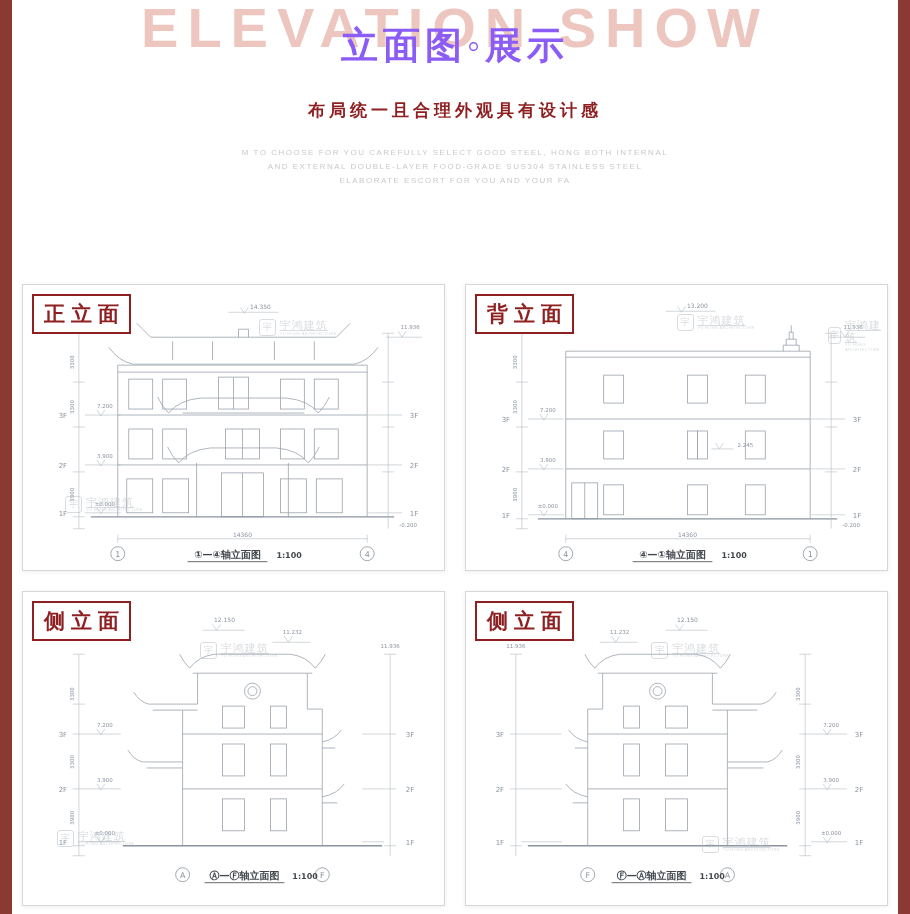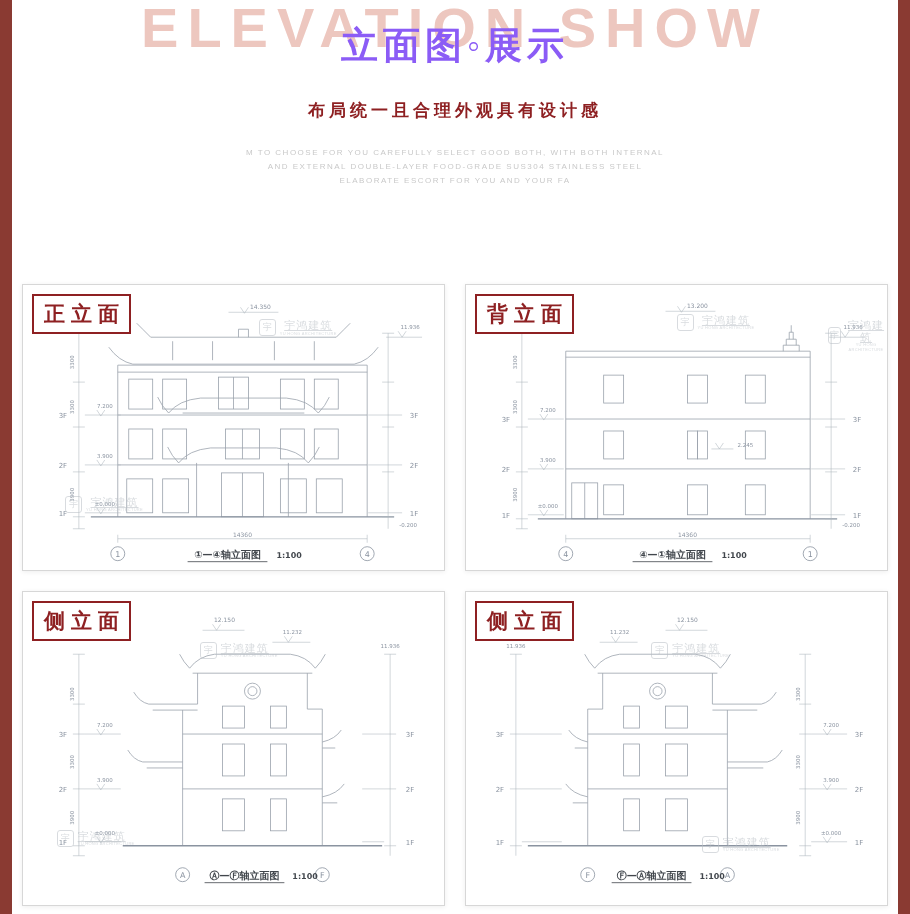--- a/index.html
+++ b/index.html
@@ -26,21 +26,21 @@
 
   
   .grid{
     position:absolute;left:22px;right:22px;top:284px;
     display:grid;grid-template-columns:1fr 1fr;column-gap:20px;row-gap:20px;
   }
   .panel{
     position:relative;background:#fff;border:1px solid #d7d7d7;
     box-shadow:0 1px 5px rgba(0,0,0,.07);
   }
-  .panel.r1{height:285px;text-align:center;}
+  .panel.r1{height:285px;}
   .panel.r2{height:313px;padding-left:30px;}
   .panel-label{
     position:absolute;top:9px;left:9px;z-index:3;background:#fff;
     border:2px solid #8e2022;color:#8e2022;
     font-size:21px;font-weight:bold;letter-spacing:6px;
     padding:4px 4px 4px 10px;
   }
   svg.draw{position:absolute;left:0;top:0;width:100%;height:100%;}
 
   
@@ -70,21 +70,21 @@
 <body>
 
 <div class="edge-strip left"></div>
 <div class="edge-strip right"></div>
 
 <div class="header">
   <div class="bg-title">ELEVATION SHOW</div>
   <div class="main-title">立面图◦展示</div>
   <div class="subtitle">布局统一且合理外观具有设计感</div>
   <div class="desc">
-    <div>M TO CHOOSE FOR YOU CAREFULLY SELECT GOOD BOTH, WITH BOTH INTERNAL</div>
+    <div>M TO CHOOSE FOR YOU CAREFULLY SELECT GOOD STEEL, HONG BOTH INTERNAL</div>
     <div>AND EXTERNAL DOUBLE-LAYER FOOD-GRADE SUS304 STAINLESS STEEL</div>
     <div>ELABORATE ESCORT FOR YOU AND YOUR FA</div>
   </div>
 </div>
 
 <div class="grid">
 
   <div class="panel r1">
     <div class="panel-label">正立面</div>
     <div class="wm" style="left:56%;top:12%;">

